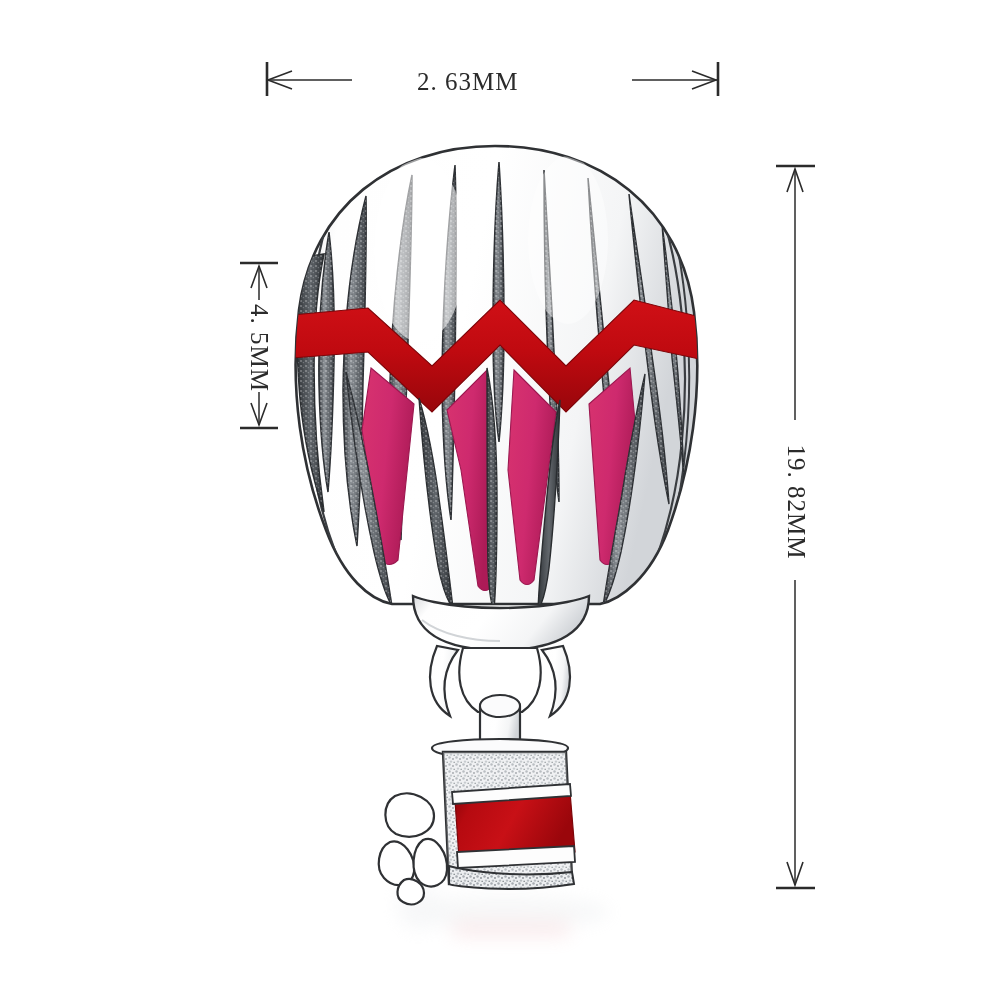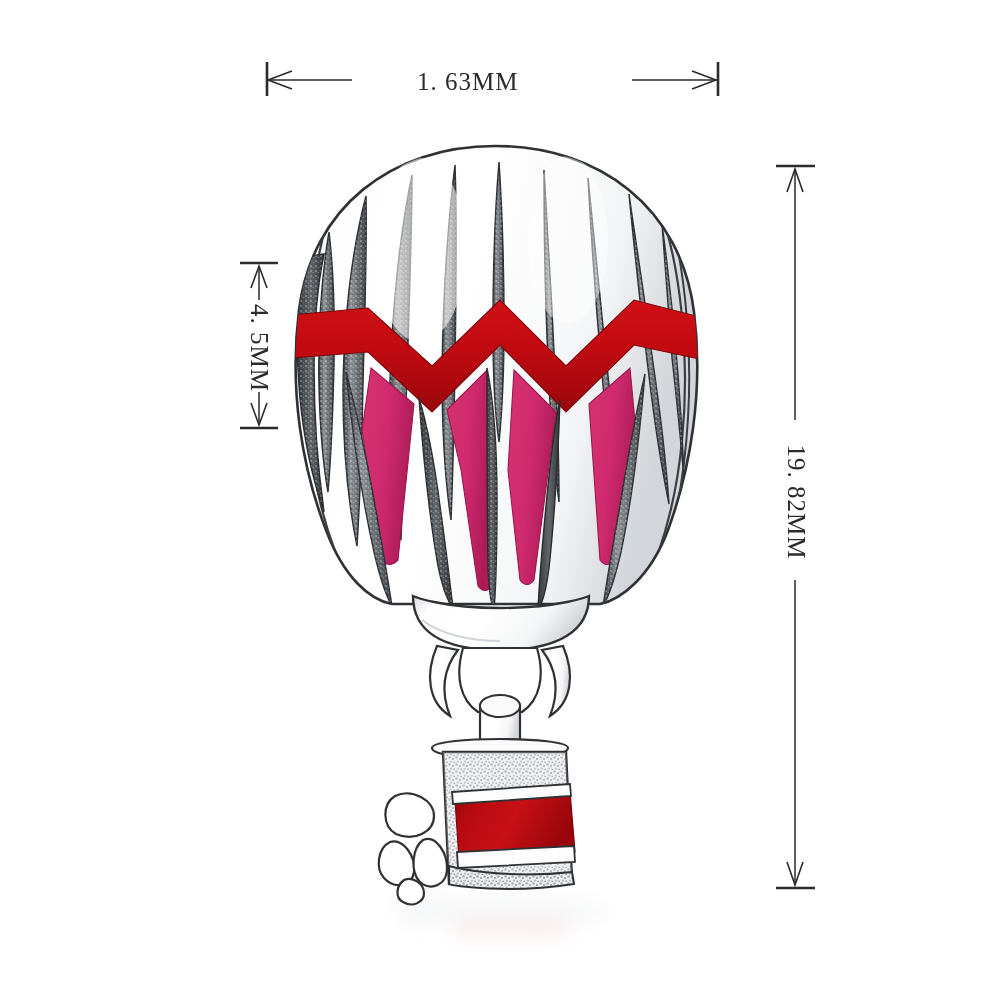--- a/index.html
+++ b/index.html
@@ -363,19 +363,19 @@
 
       <line x1="776" y1="166" x2="815" y2="166" stroke-width="2.6"></line>
       <line x1="776" y1="888" x2="815" y2="888" stroke-width="2.6"></line>
       <line x1="795" y1="169" x2="795" y2="420" stroke-width="1.5"></line>
       <line x1="795" y1="580" x2="795" y2="885" stroke-width="1.5"></line>
       <polyline points="787,192 795,169 803,192" stroke-width="1.6" fill="none"></polyline>
       <polyline points="787,862 795,885 803,862" stroke-width="1.6" fill="none"></polyline>
     </g>
   </svg>
 
-  <div class="dim-label" style="left:417px; top:68px;">1. 63MM</div>
+  <div class="dim-label" style="left:417px; top:68px;">2. 63MM</div>
 
   <div class="dim-label vertical-cw" style="left:214px; top:334px; width:90px; text-align:center;">4. 5MM</div>
 
   <div class="dim-label vertical-cw" style="left:718px; top:488px; width:155px; text-align:center;">19. 82MM</div>
 
 </div>
 
 </body></html>

